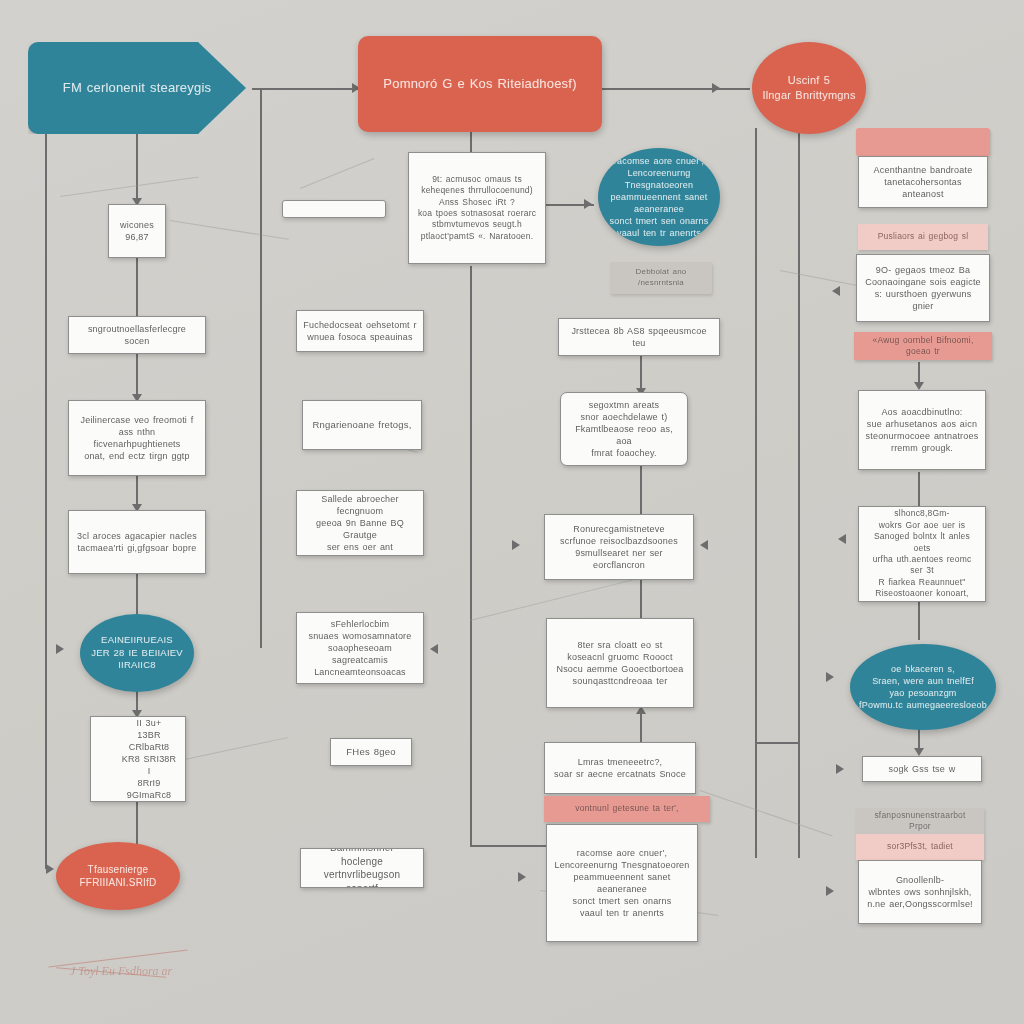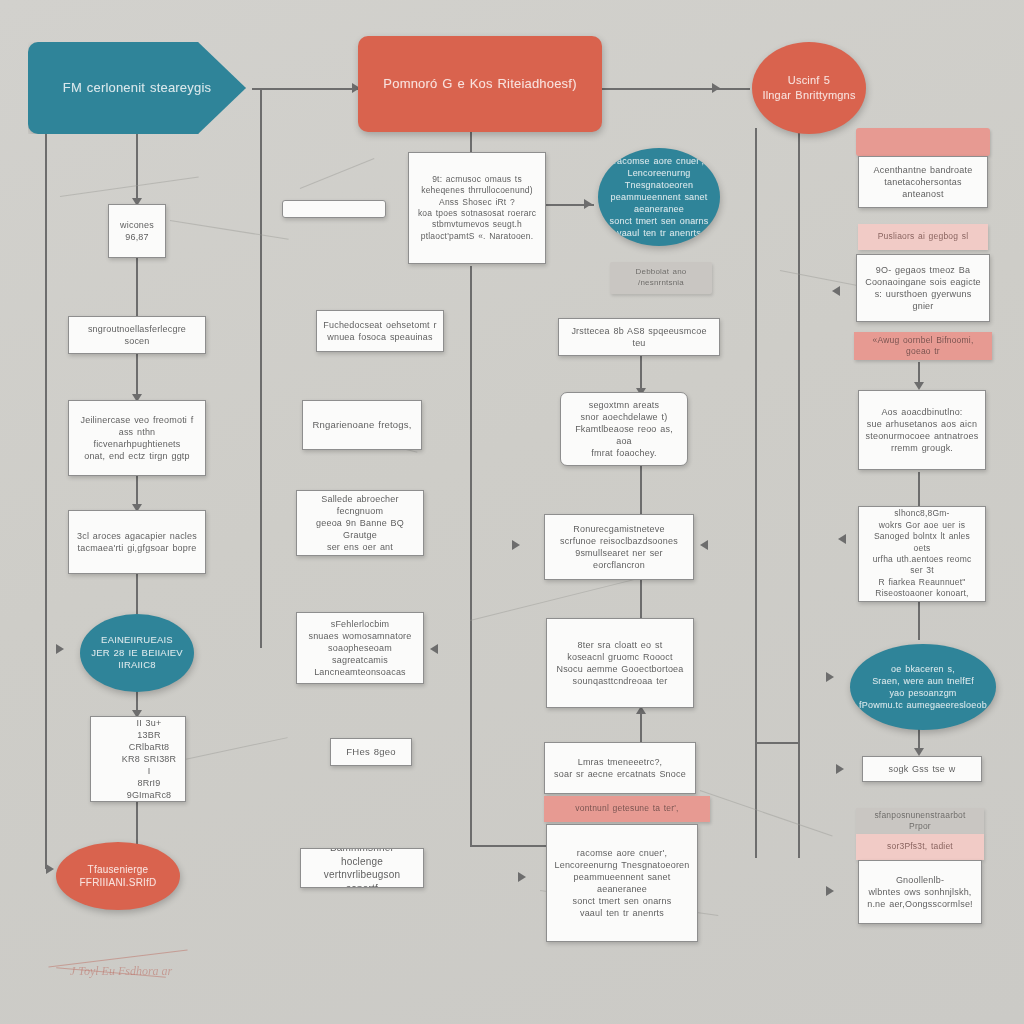--- a/index.html
+++ b/index.html
@@ -176,21 +176,21 @@
 
   <div class="node red ellipse" style="left:56px;top:842px;width:124px;height:68px;font-size:10px;white-space:pre-line;">
     <span class="t">Tfausenierge
 FFRIIIANI.SRIfD</span>
   </div>
 
   <div class="node box" style="left:282px;top:200px;width:104px;height:18px;border-radius:3px;">
     <span class="t"></span>
   </div>
 
-  <div class="node box" style="left:296px;top:310px;width:128px;height:42px;font-size:9px;white-space:pre-line;margin-left:20px;">
+  <div class="node box" style="left:296px;top:310px;width:128px;height:42px;font-size:9px;white-space:pre-line;">
     <span class="t">Fuchedocseat oehsetomt r
 wnuea fosoca speauinas</span>
   </div>
 
   <div class="node box" style="left:302px;top:400px;width:120px;height:50px;font-size:9.5px;white-space:pre-line;">
     <span class="t">Rngarienoane fretogs,</span>
   </div>
 
   <div class="node box" style="left:296px;top:490px;width:128px;height:66px;font-size:9px;white-space:pre-line;">
     <span class="t">Sallede abroecher fecngnuom

